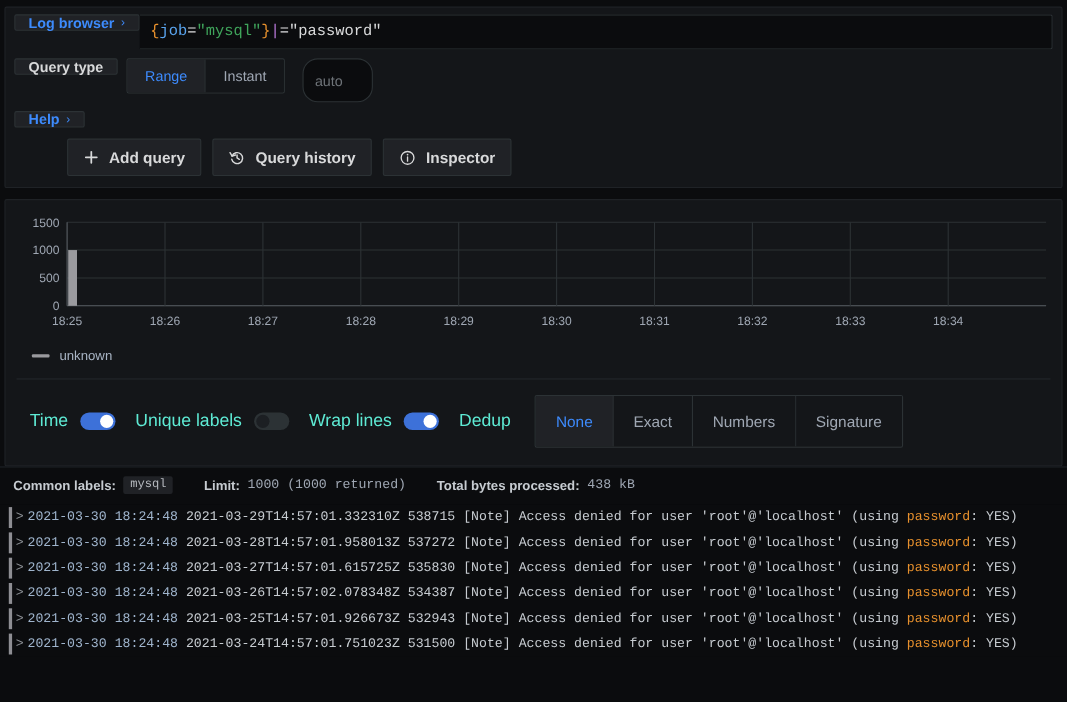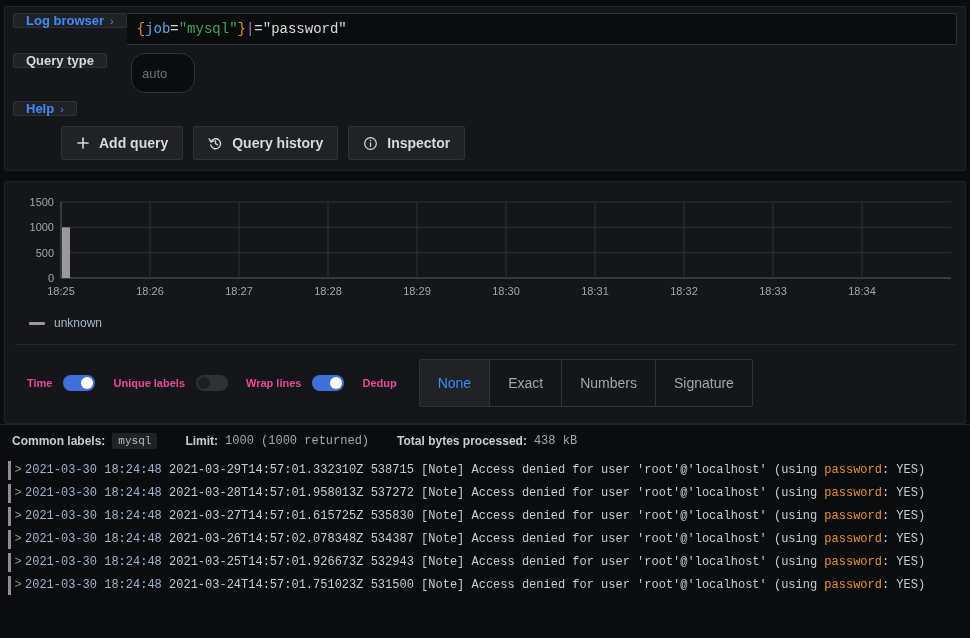--- a/index.html
+++ b/index.html
@@ -191,23 +191,23 @@
     align-items: center;
     padding: 14px 14px 16px 22px;
     gap: 18px;
   }
   .opt {
     display: flex;
     align-items: center;
     gap: 11px;
   }
   .opt-label {
-    font-size: 11px;
-    font-weight: bold;
-    color: #ec4899;
+    font-size: 16px;
+    font-weight: normal;
+    color: #5eead4;
     white-space: nowrap;
   }
   .toggle {
     width: 32px;
     height: 16px;
     border-radius: 8px;
     position: relative;
     cursor: pointer;
     flex: none;
   }
@@ -326,20 +326,24 @@
       <span class="chev">›</span>
     </div>
     <div class="query-field">
       <span id="query-tokens"><span class="tok-brace">{</span><span class="tok-key">job</span><span class="tok-op">=</span><span class="tok-str">"mysql"</span><span class="tok-brace">}</span><span class="tok-pipe">|</span><span class="tok-op">=</span><span class="tok-plain">"password"</span></span>
     </div>
   </div>
 
   <div class="qrow">
     <div class="pill pill-label">Query type</div>
     <div class="gap8"></div>
+    <div class="seg-group">
+      <div class="seg active">Range</div>
+      <div class="seg">Instant</div>
+    </div>
     <div class="gap8"></div>
     <div class="gap8"></div>
     <input class="line-limit-input" type="text" placeholder="auto" style="">
   </div>
 
   <div class="qrow">
     <div class="pill pill-link">
       <span>Help</span>
       <span class="chev">›</span>
     </div>

